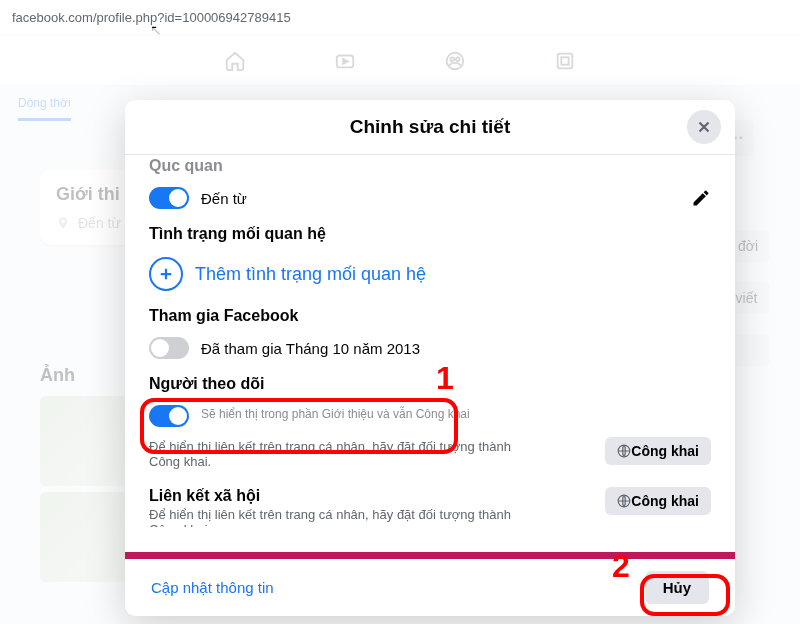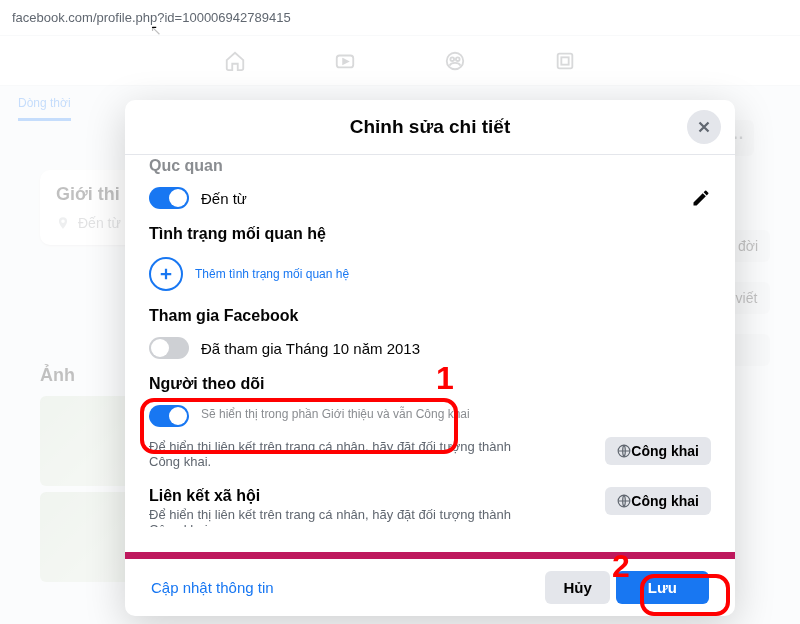--- a/index.html
+++ b/index.html
@@ -45,21 +45,21 @@
   .editicon { margin-left:auto; width:20px; height:20px; cursor:pointer;}
 
   .toggle { width:40px; height:22px; border-radius:11px; position:relative; background:#1877f2; flex-shrink:0;}
   .toggle .knob { position:absolute; width:18px; height:18px; background:#fff; border-radius:50%; top:2px; right:2px;}
   .toggle.off { background:#ced0d4;}
   .toggle.off .knob { left:2px; right:auto;}
 
   .addbtn { display:flex; align-items:center; gap:12px;}
   .pluscircle { width:34px; height:34px; border:2px solid #1877f2; border-radius:50%; display:flex; align-items:center; justify-content:center;}
   .pluscircle svg{width:18px;height:18px;}
-  .addbtn span { color:#1877f2; font-size:12px; font-weight:500;}
+  .addbtn span { color:#1877f2; font-size:18px; font-weight:500;}
 
   .privrow { display:flex; align-items:flex-start; padding:6px 0 12px; gap:10px;}
   .privrow .meta h4{font-size:16px;font-weight:600;}
   .privrow .meta p{font-size:13px;color:#606770;margin-top:2px;max-width:380px;}
   .privbtn { margin-left:auto; background:#e4e6eb; border:none; border-radius:6px; padding:6px 12px; font-size:14px; font-weight:600; cursor:pointer; display:flex; align-items:center; }
   .privbtn svg{width:14px;height:14px;}
 
   .dlg-foot { display:flex; align-items:center; padding:12px 26px; border-top:7px solid #be185d;margin-top:25px;}
   .updlink { color:#1877f2; font-size:15px; font-weight:500;}
   .foot-btns { margin-left:auto; display:flex; gap:6px;}
@@ -217,21 +217,20 @@
           </svg>
         <span>Công khai</span>
       </button>
     </div>
   </div>
 
   <div class="dlg-foot">
     <span class="updlink">Cập nhật thông tin</span>
     <div class="foot-btns">
       <button class="btn-cancel">Hủy</button>
-      <button class="btn-save">Lưu</button>
     </div>
   </div>
 </div>
 
 <div class="ann" style="left:140px; top:398px; width:318px; height:56px;"></div>
 <div class="ann-label" style="left:436px; top:360px;">1</div>
 <div class="ann" style="left:640px; top:574px; width:90px; height:42px;"></div>
 <div class="ann-label" style="left:612px; top:548px;">2</div>
 
 </body></html>

